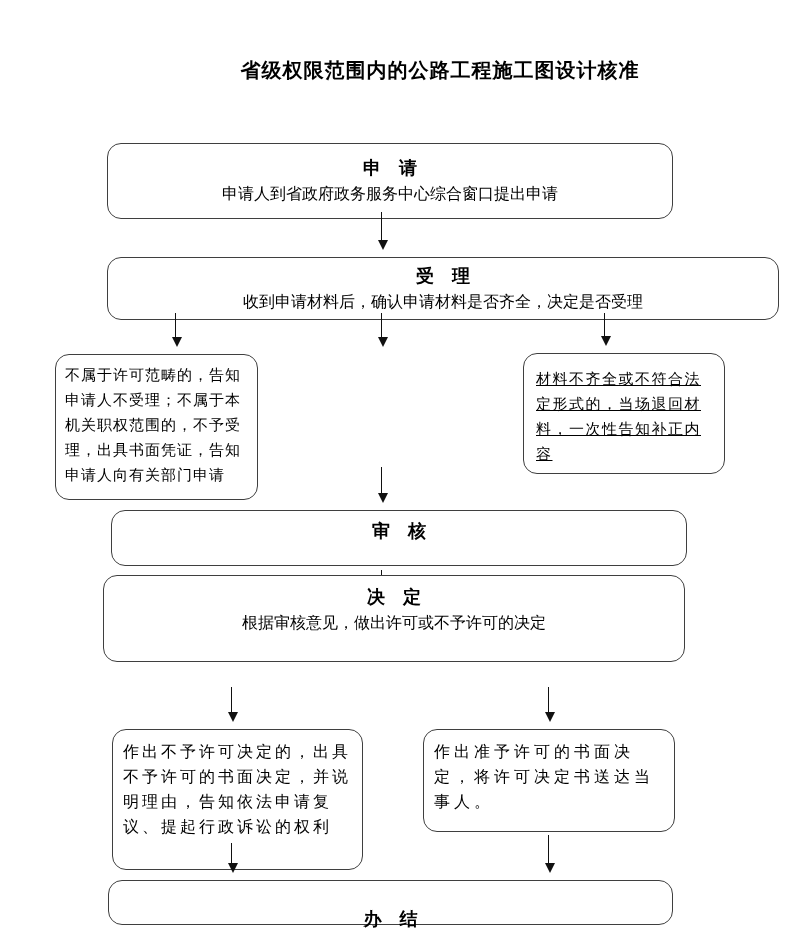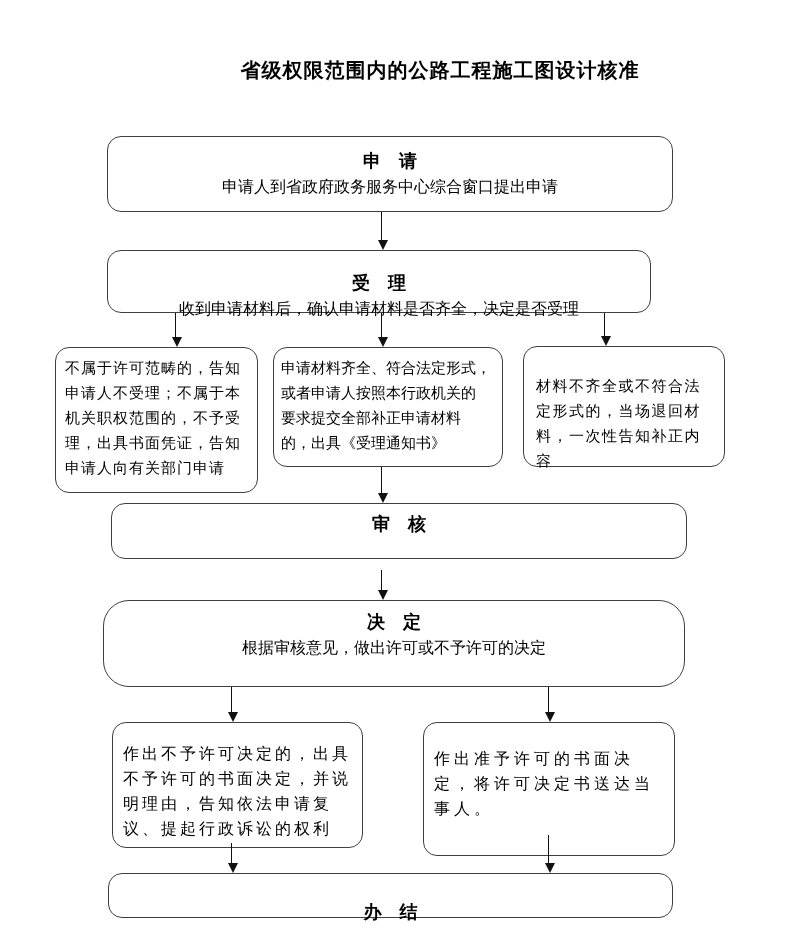--- a/index.html
+++ b/index.html
@@ -28,20 +28,21 @@
     font-weight:bold;
     letter-spacing:1px;
     padding-left:40px;
   }
   .node{
     position:absolute;
     box-sizing:border-box;
     border:1.6px solid var(--border);
     border-radius:14px;
     background:var(--bg);
+    margin-top:7px;
   }
   .center-node{
     text-align:center;
   }
   .node-title{
     font-size:18px;
     font-weight:bold;
     line-height:26px;
   }
   .node-sub{
@@ -54,28 +55,28 @@
     white-space:pre-line;
     padding:8px 9px;
   }
   .branch-lg{
     font-size:16px;
     line-height:25px;
     white-space:pre-line;
   }
   
   #node-apply   {left:107px; top:136px; width:566px; height:76px; padding-top:11px;}
-  #node-accept  {left:107px; top:250px; width:544px; height:63px; padding-top:19px;}
+  #node-accept  {left:107px; top:250px; width:672px; height:63px; padding-top:5px;}
   #node-not-in-scope {left:55px;  top:347px; width:203px; height:146px; letter-spacing:1px;}
   #node-materials-ok {left:273px; top:347px; width:230px; height:120px; padding:8px 7px;}
-  #node-incomplete   {left:523px; top:346px; width:202px; height:121px; letter-spacing:1.5px; padding:27px 12px;}
+  #node-incomplete   {left:523px; top:346px; width:202px; height:121px; letter-spacing:1.5px; padding:13px 12px;text-decoration:underline;}
   #node-review  {left:111px; top:503px; width:576px; height:56px; padding-top:7px;}
-  #node-decision{left:103px; top:600px; width:582px; height:87px; padding-top:8px;border-radius:26px;}
-  #node-deny    {left:112px; top:722px; width:251px; height:126px; letter-spacing:3px; padding:18px 10px;}
-  #node-grant   {left:423px; top:722px; width:252px; height:134px; letter-spacing:4px; padding:23px 10px;}
+  #node-decision{left:103px; top:568px; width:582px; height:87px; padding-top:8px;}
+  #node-deny    {left:112px; top:722px; width:251px; height:141px; letter-spacing:3px; padding:9px 10px;}
+  #node-grant   {left:423px; top:722px; width:252px; height:103px; letter-spacing:4px; padding:9px 10px;}
   #node-done    {left:108px; top:873px; width:565px; height:45px; padding-top:25px;}
   
   .arrow{
     position:absolute;
     width:0;
     border-left:1.5px solid var(--line);
   }
   .arrow::after{
     content:"";
     position:absolute;
@@ -108,24 +109,20 @@
 
   <div class="arrow" style="left:175px; top:313px; height:24px;"></div>
   <div class="arrow" style="left:381px; top:313px; height:24px;"></div>
   <div class="arrow" style="left:604px; top:313px; height:23px;"></div>
 
   <div class="node branch" id="node-not-in-scope">不属于许可范畴的，告知
 申请人不受理；不属于本
 机关职权范围的，不予受
 理，出具书面凭证，告知
 申请人向有关部门申请</div>
-  <div class="node branch" id="node-materials-ok">申请材料齐全、符合法定形式，
-或者申请人按照本行政机关的
-要求提交全部补正申请材料
-的，出具《受理通知书》</div>
   <div class="node branch" id="node-incomplete">材料不齐全或不符合法
 定形式的，当场退回材
 料，一次性告知补正内
 容</div>
 
   <div class="arrow" style="left:381px; top:467px; height:26px;"></div>
 
   <div class="node center-node" id="node-review">
     <div class="node-title">审　核</div>
   </div>

